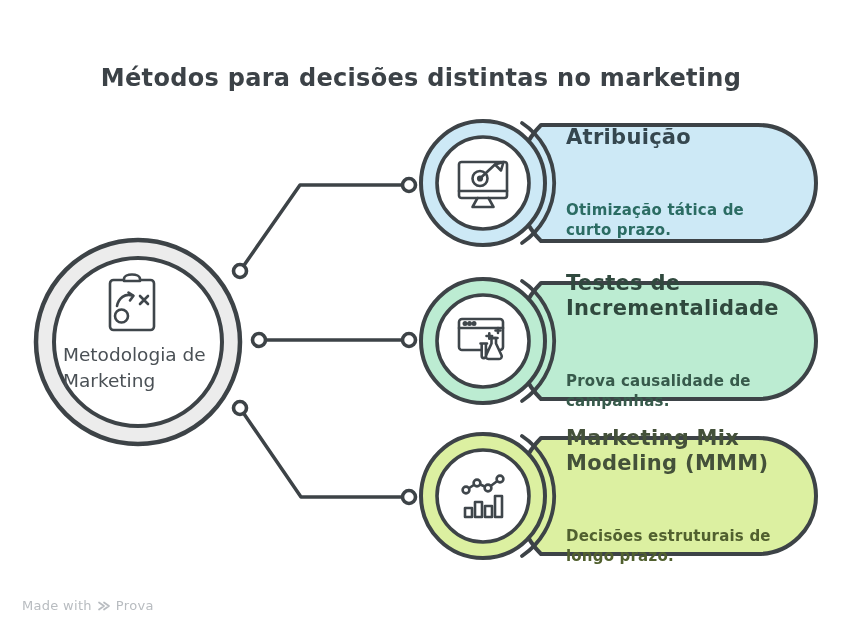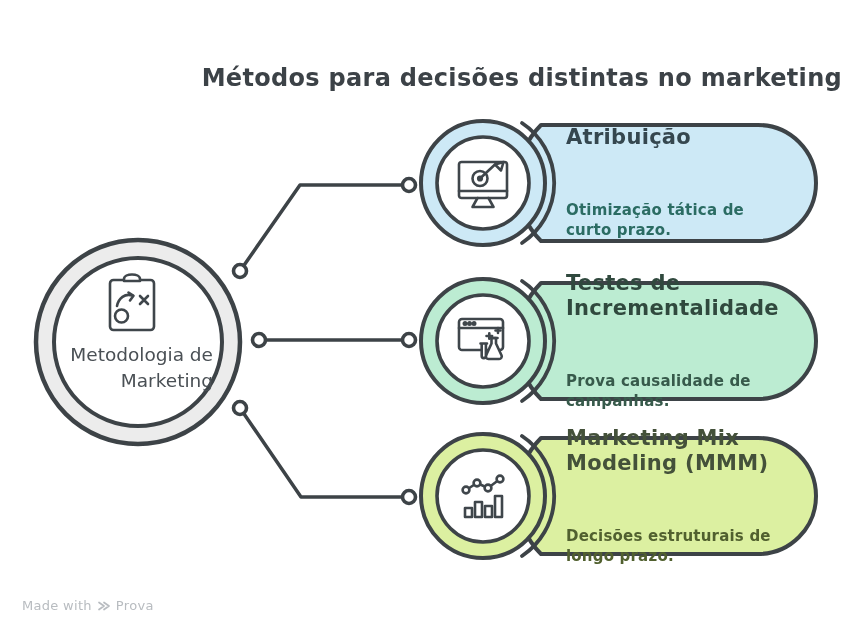--- a/index.html
+++ b/index.html
@@ -2,26 +2,26 @@
 <html><head>
 <meta charset="utf-8">
 <style>
   html,body{margin:0;padding:0;background:#ffffff;}
   #canvas{
     position:relative;width:842px;height:630px;overflow:hidden;background:#ffffff;
     font-family:"DejaVu Sans","Liberation Sans",sans-serif;
   }
   .abs{position:absolute;}
   #diagram-title{
-    position:absolute;left:0;top:48px;width:842px;text-align:right;
+    position:absolute;left:0;top:48px;width:842px;text-align:center;
     font-size:24px;font-weight:700;color:#3c4247;letter-spacing:.3px;
   }
   .center-node{left:32px;top:236px;width:212px;height:212px;}
   .center-label{
-    position:absolute;left:31px;top:106px;width:150px;text-align:right;
+    position:absolute;left:31px;top:106px;width:150px;text-align:left;
     font-size:18.5px;line-height:26px;color:#4a5055;font-weight:400;
   }
   .branch{width:406px;height:150px;}
   .branch-1{left:414px;top:108px;}
   .branch-2{left:414px;top:266px;}
   .branch-3{left:414px;top:421px;}
   .branch-text{
     position:absolute;left:152px;top:17px;height:116px;width:252px;
     display:flex;flex-direction:column;justify-content:center;gap:48px;
   }

